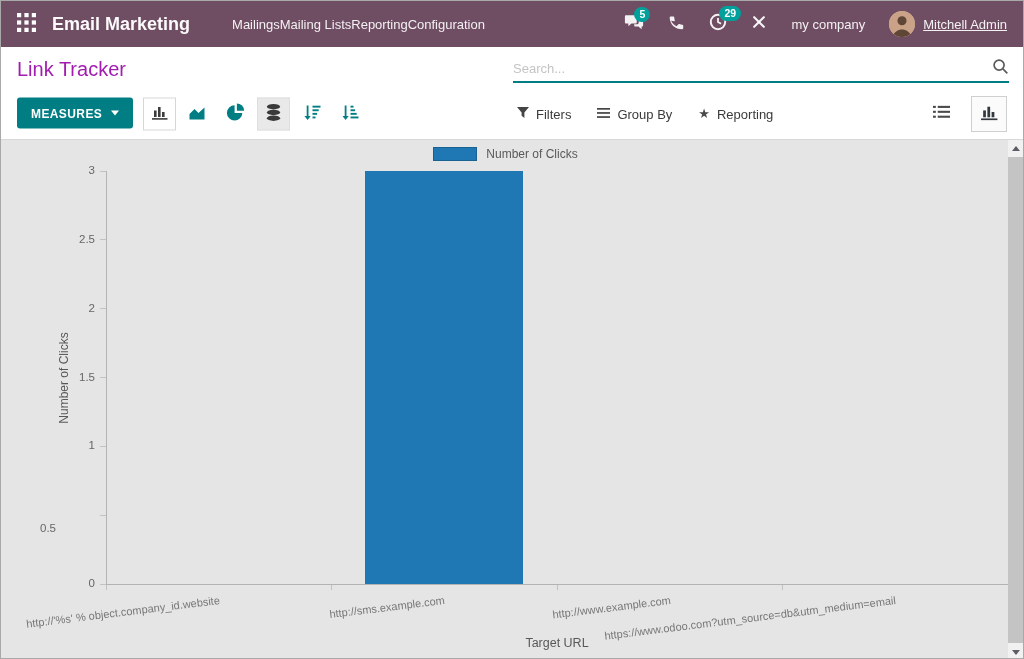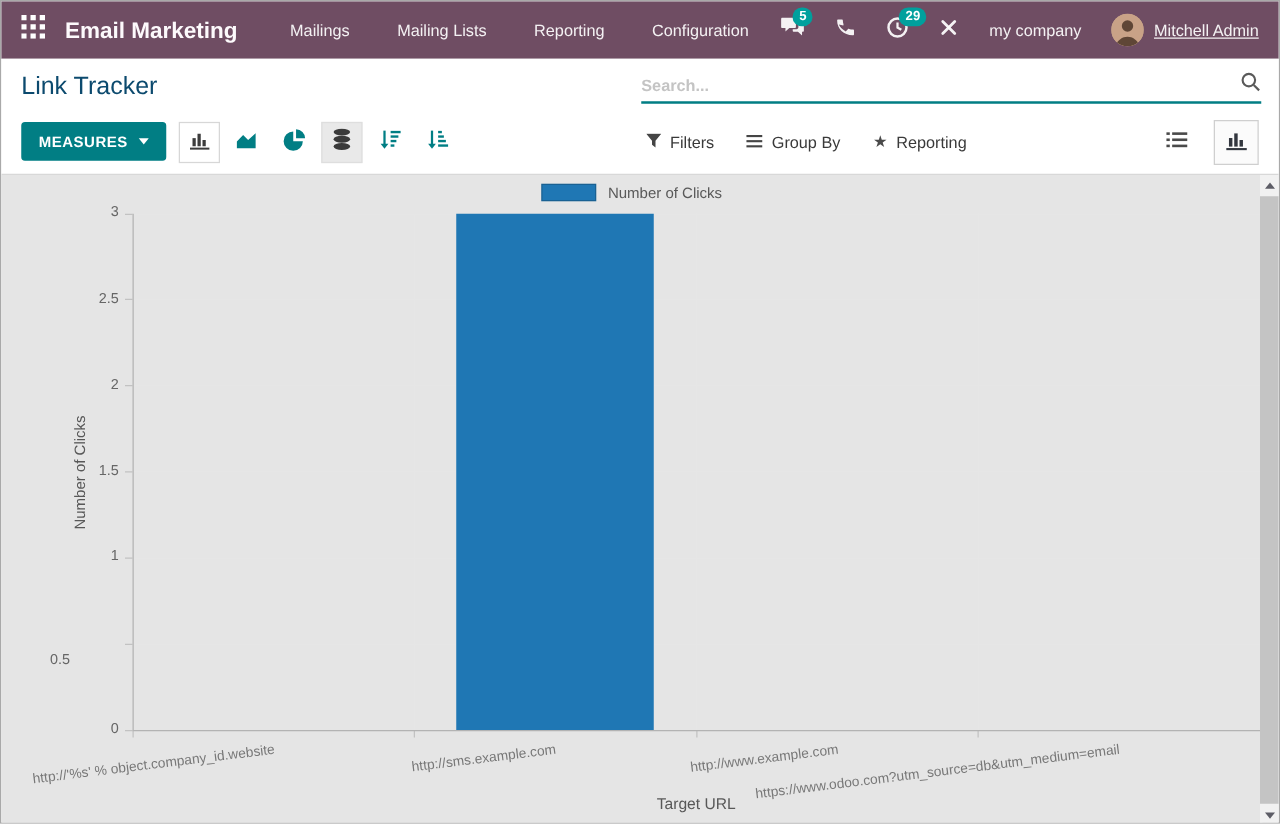--- a/index.html
+++ b/index.html
@@ -6,40 +6,40 @@
   body { background:#e9e9e9; font-family:"Liberation Sans", sans-serif; }
   .screen { position:relative; width:1024px; height:659px; background:#fff;
             border:1px solid #a9a9a9; overflow:hidden; }
 
   
   .navbar { position:absolute; top:0; left:0; width:100%; height:46px;
             background:#6F4D63; display:flex; align-items:center; padding:0 16px;
             color:rgba(255,255,255,.92); }
   .apps-btn { display:flex; align-items:center; margin-right:16px; cursor:pointer; }
   .brand { font-size:18px; font-weight:bold; color:#fdfafc; margin-right:42px; white-space:nowrap; }
-  .nav-menu { display:flex; gap:38px; font-size:13px; }
+  .nav-menu { display:flex; font-size:13px; }
   .nav-menu span { cursor:pointer; white-space:nowrap; }
   .nav-right { margin-left:auto; display:flex; align-items:center; gap:24px; }
   .nav-ico { position:relative; display:flex; align-items:center; cursor:pointer; }
   .badge { position:absolute; top:-7px; left:10px; background:#00A09D; color:#fff;
            font-size:10.5px; line-height:14px; height:15px; padding:0 5px;
            border-radius:9px; font-weight:bold; }
   .company { font-size:13px; cursor:pointer; }
   .user { display:flex; align-items:center; gap:8px; font-size:13px; cursor:pointer;text-decoration:underline; }
   .avatar { width:26px; height:26px; border-radius:50%; overflow:hidden; background:#caa98c;
             display:flex; align-items:center; justify-content:center; }
 
   
   .cp { position:absolute; top:46px; left:0; width:100%; height:93px; background:#fff;
         border-bottom:1px solid #d8d8d8; }
-  .page-title { position:absolute; left:16px; top:11px; font-size:20px; color:#0c4a6e; }
+  .page-title { position:absolute; left:16px; top:11px; font-size:20px; color:#a21caf; }
   .searchbox { position:absolute; left:512px; right:14px; top:8px; height:28px;
                border-bottom:2px solid #017e84; display:flex; align-items:center; }
   .searchbox input { flex:1; border:none; outline:none; font-size:13px; color:#0369a1;
-                     font-family:"Liberation Sans", sans-serif; background:transparent;font-weight:bold; }
+                     font-family:"Liberation Sans", sans-serif; background:transparent; }
   .searchbox input::placeholder { color:#c4c4c4; }
   .cp-row2 { position:absolute; left:0; right:0; top:42px; height:50px; }
   .left-tools { position:absolute; left:16px; top:50%; transform:translateY(-50%);
                 display:flex; gap:5px; }
   .btn-measures { background:#017e84; color:#fff; border:none; border-radius:3px;
                   font-family:"Liberation Sans", sans-serif; font-weight:bold;
                   font-size:12px; letter-spacing:.4px; height:31px; padding:0 14px;
                   display:flex; align-items:center; gap:9px; cursor:pointer; margin-right:5px; }
   .caret-down { width:0; height:0; border-left:4px solid transparent;
                 border-right:4px solid transparent; border-top:5px solid #fff; }

